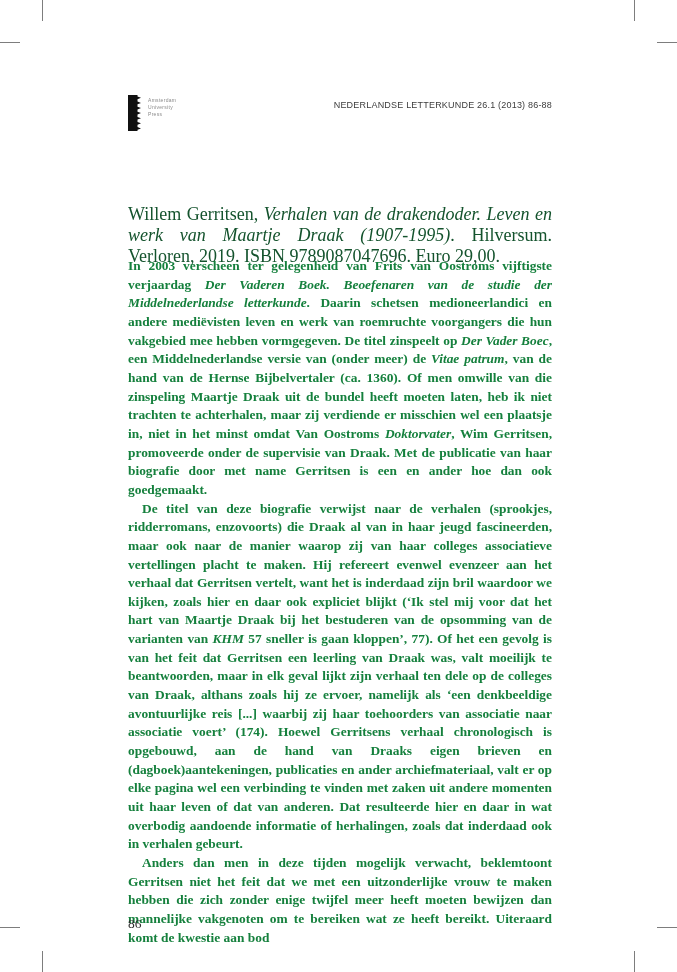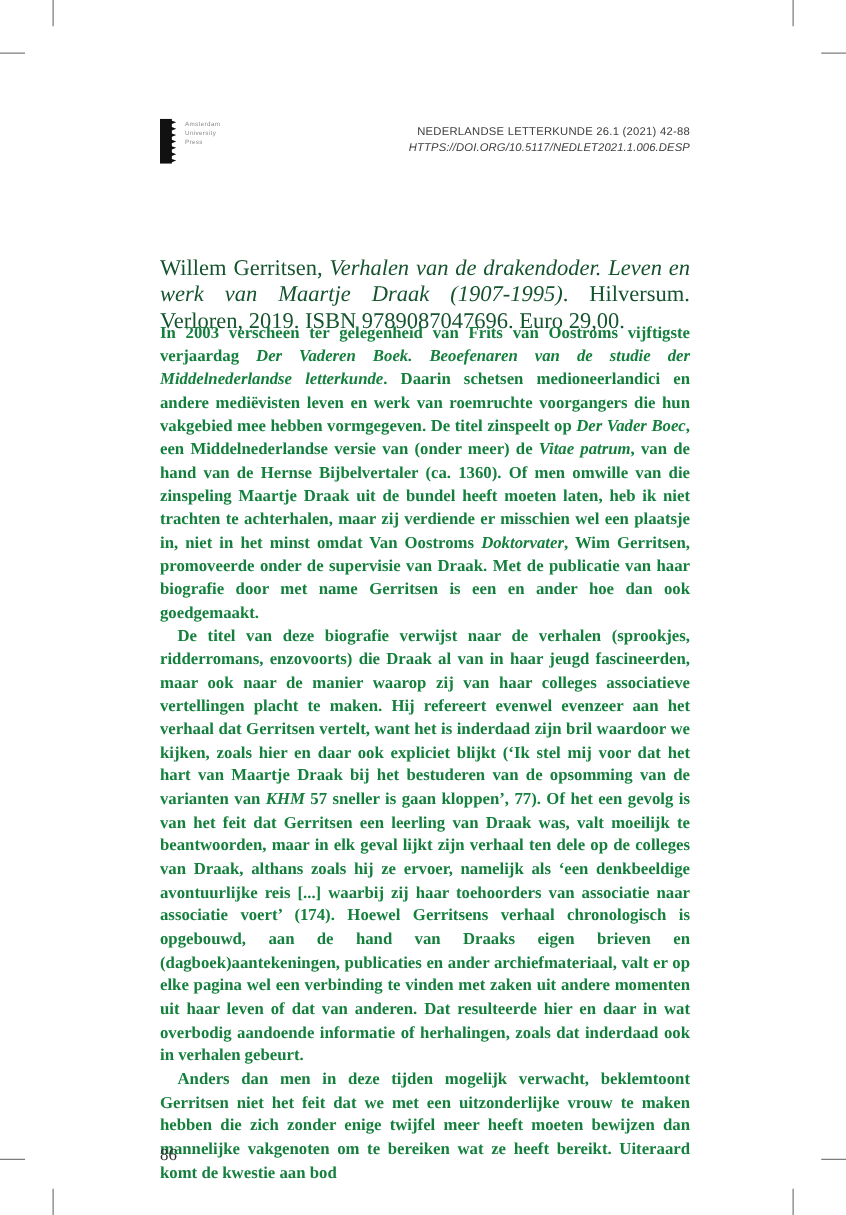--- a/index.html
+++ b/index.html
@@ -63,22 +63,21 @@
     <path fill="#111111" d="M0,0 L9.5,0 L9.5,1.5 L13,2.8 L9.5,4.2 L9.5,6.6 L13,7.9 L9.5,9.3 L9.5,11.7 L13,13.0 L9.5,14.4 L9.5,16.8 L13,18.1 L9.5,19.5 L9.5,21.9 L13,23.2 L9.5,24.6 L9.5,27.0 L13,28.3 L9.5,29.7 L9.5,32.1 L13,33.4 L9.5,34.8 L9.5,36 L0,36 Z"></path>
   </svg>
   <div class="logo-text">
     <div>Amsterdam</div>
     <div>University</div>
     <div>Press</div>
   </div>
 </div>
 
 <div class="header-block">
-  <div class="journal-line">NEDERLANDSE LETTERKUNDE 26.1 (2021) 42-88</div>
-  <div class="doi-line">HTTPS://DOI.ORG/10.5117/NEDLET2021.1.006.DESP</div>
+  <div class="journal-line">NEDERLANDSE LETTERKUNDE 26.1 (2013) 86-88</div>
 </div>
 
 <div class="citation">Willem Gerritsen, <i>Verhalen van de drakendoder. Leven en werk van Maartje Draak (1907-1995)</i>. Hilversum. Verloren, 2019. ISBN 9789087047696. Euro 29,00.</div>
 
 <div class="body-text">
   <p>In 2003 verscheen ter gelegenheid van Frits van Oostroms vijftigste verjaardag <i>Der Vaderen Boek. Beoefenaren van de studie der Middelnederlandse letterkunde</i>. Daarin schetsen medioneerlandici en andere mediëvisten leven en werk van roemruchte voorgangers die hun vakgebied mee hebben vormgegeven. De titel zinspeelt op <i>Der Vader Boec</i>, een Middelnederlandse versie van (onder meer) de <i>Vitae patrum</i>, van de hand van de Hernse Bijbelvertaler (ca. 1360). Of men omwille van die zinspeling Maartje Draak uit de bundel heeft moeten laten, heb ik niet trachten te achterhalen, maar zij verdiende er misschien wel een plaatsje in, niet in het minst omdat Van Oostroms <i>Doktorvater</i>, Wim Gerritsen, promoveerde onder de supervisie van Draak. Met de publicatie van haar biografie door met name Gerritsen is een en ander hoe dan ook goedgemaakt.</p>
   <p class="indent">De titel van deze biografie verwijst naar de verhalen (sprookjes, ridderromans, enzovoorts) die Draak al van in haar jeugd fascineerden, maar ook naar de manier waarop zij van haar colleges associatieve vertellingen placht te maken. Hij refereert evenwel evenzeer aan het verhaal dat Gerritsen vertelt, want het is inderdaad zijn bril waardoor we kijken, zoals hier en daar ook expliciet blijkt (‘Ik stel mij voor dat het hart van Maartje Draak bij het bestuderen van de opsomming van de varianten van <i>KHM</i> 57 sneller is gaan kloppen’, 77). Of het een gevolg is van het feit dat Gerritsen een leerling van Draak was, valt moeilijk te beantwoorden, maar in elk geval lijkt zijn verhaal ten dele op de colleges van Draak, althans zoals hij ze ervoer, namelijk als ‘een denkbeeldige avontuurlijke reis [...] waarbij zij haar toehoorders van associatie naar associatie voert’ (174). Hoewel Gerritsens verhaal chronologisch is opgebouwd, aan de hand van Draaks eigen brieven en (dagboek)aantekeningen, publicaties en ander archiefmateriaal, valt er op elke pagina wel een verbinding te vinden met zaken uit andere momenten uit haar leven of dat van anderen. Dat resulteerde hier en daar in wat overbodig aandoende informatie of herhalingen, zoals dat inderdaad ook in verhalen gebeurt.</p>
   <p class="indent">Anders dan men in deze tijden mogelijk verwacht, beklemtoont Gerritsen niet het feit dat we met een uitzonderlijke vrouw te maken hebben die zich zonder enige twijfel meer heeft moeten bewijzen dan mannelijke vakgenoten om te bereiken wat ze heeft bereikt. Uiteraard komt de kwestie aan bod</p>
 </div>
 

